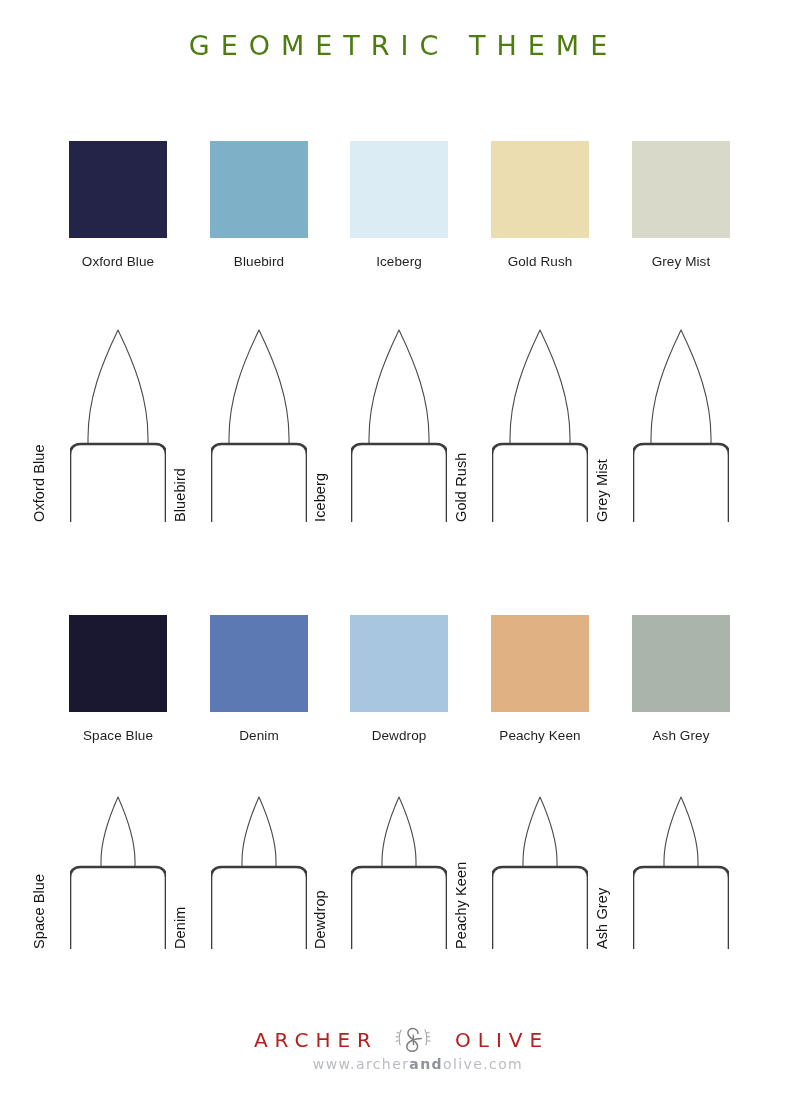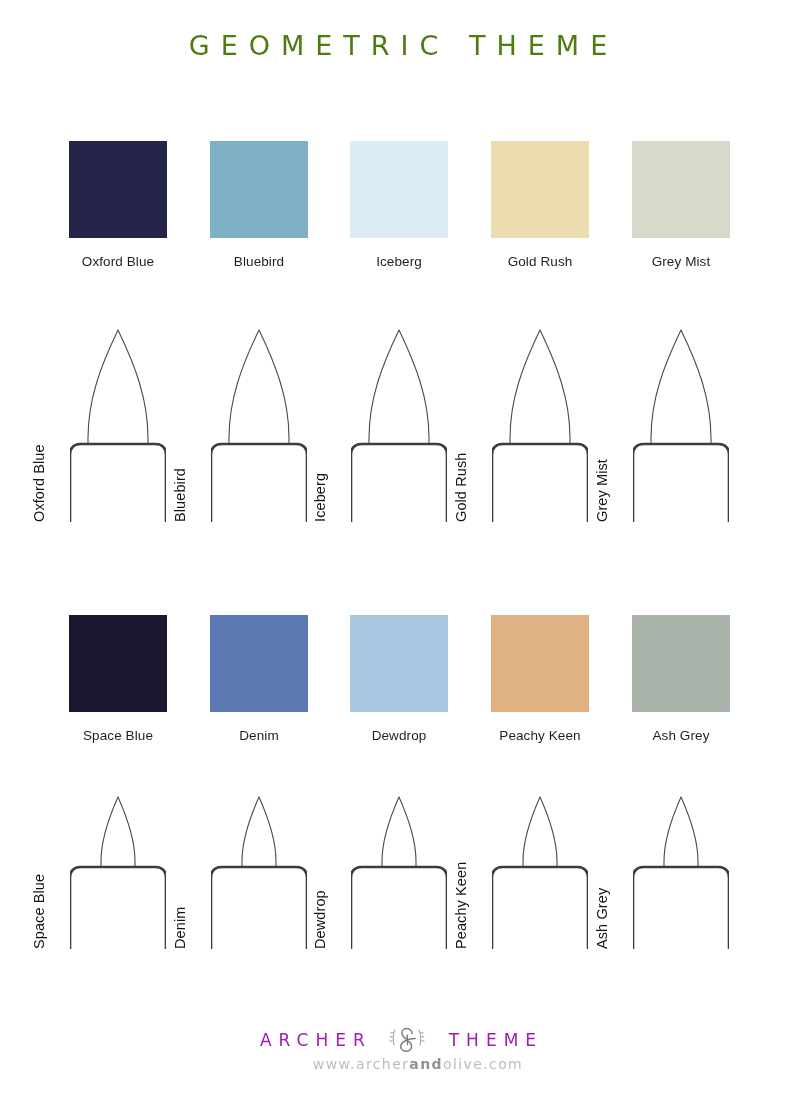--- a/index.html
+++ b/index.html
@@ -113,24 +113,24 @@
     position: absolute;
     top: 10px;
     left: 0;
     width: 796px;
     display: flex;
     align-items: center;
     justify-content: center;
     gap: 14px;
   }
   .brand-word {
-    font-size: 17px;
+    font-size: 20px;
     letter-spacing: 7px;
     text-indent: 7px;
-    color: #a21caf;
+    color: #b91c1c;
     font-weight: 400;
     font-family: "DejaVu Sans", "Liberation Sans", sans-serif;
   }
   .brand-mark {
     width: 42px;
     height: 36px;
     display: block;
   }
   .brand-url {
     position: absolute;
@@ -293,18 +293,18 @@
 
         <g fill="none" stroke="#7d7d7d" stroke-width="1.5" stroke-linecap="round" stroke-linejoin="round">
           <path d="M26 11.5 C26 8.6 23.6 6.6 20.8 6.6 C18 6.6 15.9 8.4 15.9 10.9
                    C15.9 13.6 18.2 15.4 20.6 17.4 C23.3 19.6 25.6 21.5 25.6 24.3
                    C25.6 27.2 23.2 29.3 20.2 29.3 C17.2 29.3 14.8 27.3 14.8 24.5
                    C14.8 21.9 16.8 20 19.6 18.7 C22.6 17.3 26.4 16.6 29.2 16.6"></path>
           <path d="M21.3 13.2 C21.3 15.6 21.5 19.8 21.5 22.6"></path>
         </g>
       </svg>
     </span>
-    <span class="brand-word">THEME</span>
+    <span class="brand-word">OLIVE</span>
   </div>
   <div class="brand-url">
     <span>www.archer</span><b>and</b><span>olive.com</span>
   </div>
 </div>
 
 </body></html>

